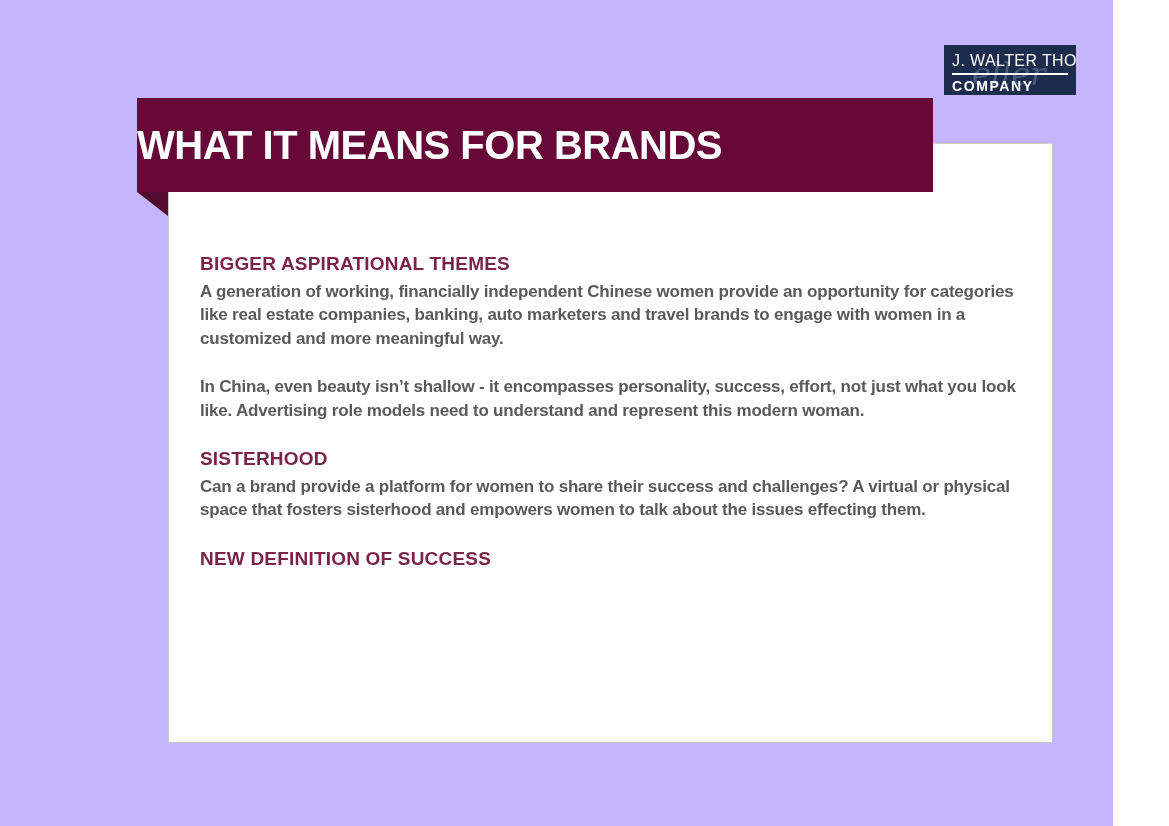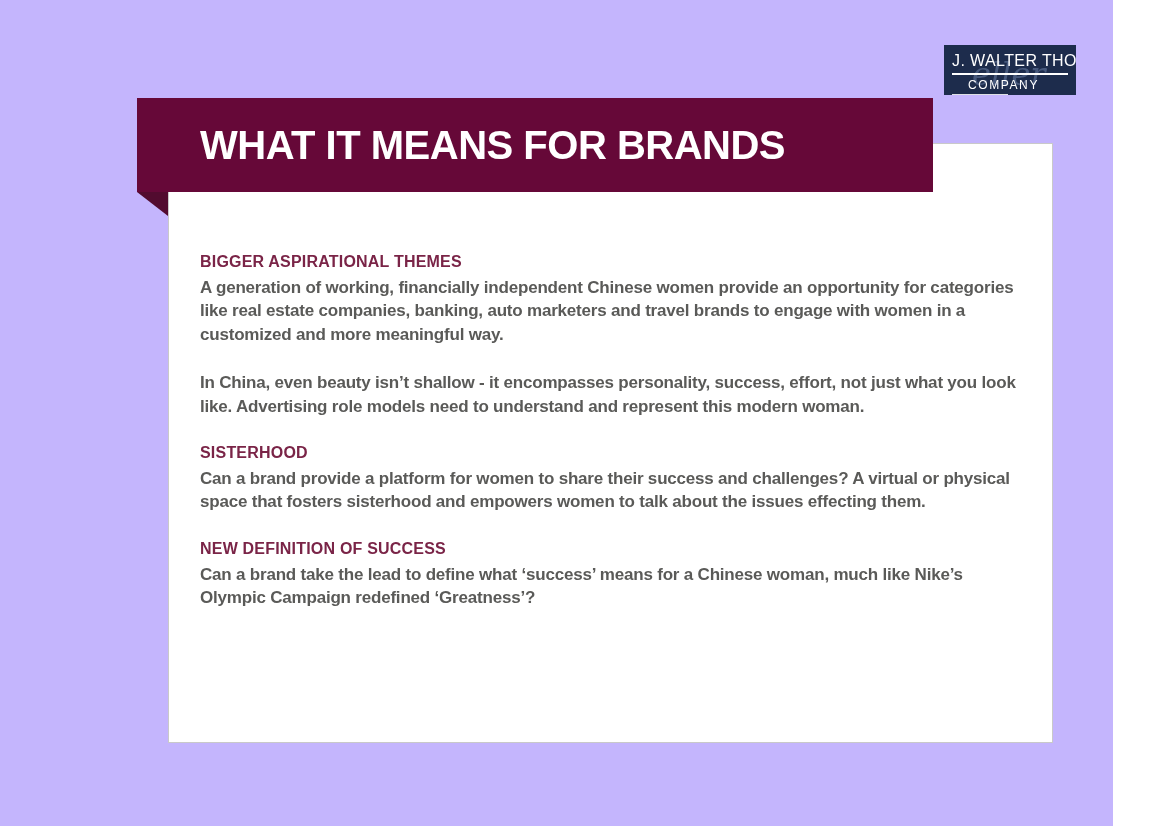--- a/index.html
+++ b/index.html
@@ -11,52 +11,52 @@
   
   .content-box {
     position:absolute; left:168px; top:143px; width:885px; height:600px;
     background:#ffffff; border:1.5px solid #c9c9c9; box-sizing:border-box;
   }
 
   
   .banner {
     position:absolute; left:137px; top:98px; width:796px; height:94px;
     background:#660838; display:flex; align-items:center;
-    padding-left:63px; box-sizing:border-box;
+    box-sizing:border-box;
   }
   .banner h1 {
     margin:0; color:#ffffff; font-size:40px; font-weight:bold;
     letter-spacing:-0.5px; white-space:nowrap;
   }
   .banner-fold {
     position:absolute; left:137px; top:192px; width:31px; height:24px;
     background:#520b2f; clip-path:polygon(0 0, 100% 0, 100% 100%);
   }
 
   
   .logo {
     position:absolute; left:944px; top:45px; width:132px; height:50px;
     background:#1d2c4c; color:#ffffff; overflow:hidden;
     padding:7px 8px 0; box-sizing:border-box;
   }
   .logo-line1 { font-size:16px; font-weight:normal; letter-spacing:0.4px; white-space:nowrap; position:relative; z-index:2; }
   .logo-rule  { height:1.5px; background:#ffffff; margin-top:3px; position:relative; z-index:2; }
-  .logo-line2 { font-size:12px; font-weight:normal; letter-spacing:1.6px; margin-top:3px; position:relative; z-index:2;margin-left:16px; }
+  .logo-line2 { font-size:14px; font-weight:bold; letter-spacing:1.6px; margin-top:3px; position:relative; z-index:2; }
   .logo-rule2 { height:1px; background:rgba(255,255,255,0.85); width:56px; margin-top:2px; position:relative; z-index:2; }
   .logo-watermark {
     position:absolute; left:28px; top:10px; z-index:1;
     font-family:"DejaVu Serif", serif; font-style:italic;
     font-size:32px; color:rgba(130,152,193,0.42); white-space:nowrap;
   }
 
   
   .sections { position:absolute; left:200px; top:252px; width:832px; }
   .sec { margin:0 0 25px 0; }
   .sec h2 {
-    margin:0 0 3px 0; font-size:16px; font-weight:bold; line-height:1.3;
+    margin:0 0 3px 0; font-size:19px; font-weight:bold; line-height:1.3;
     color:#7a2447; letter-spacing:0.2px;
   }
   .sec p {
     margin:0; font-size:17px; line-height:1.38; color:#5a5a58;
     letter-spacing:-0.2px;
     font-weight:bold;
   }
 </style>
 </head>
 <body>
@@ -89,18 +89,17 @@
       <p>In China, even beauty isn’t shallow - it encompasses personality, success, effort, not just what you look like. Advertising role models need to understand and represent this modern woman.</p>
     </section>
 
     <section class="sec">
       <h2>SISTERHOOD</h2>
       <p>Can a brand provide a platform for women to share their success and challenges? A virtual or physical space that fosters sisterhood and empowers women to talk about the issues effecting them.</p>
     </section>
 
     <section class="sec">
       <h2>NEW DEFINITION OF SUCCESS</h2>
-      <p>Can a brand take the lead to define what ‘success’ means for a Chinese woman, much like Nike’s Olympic Campaign redefined ‘Greatness’?</p>
     </section>
 
   </div>
 
 </div>
 
 </body></html>

